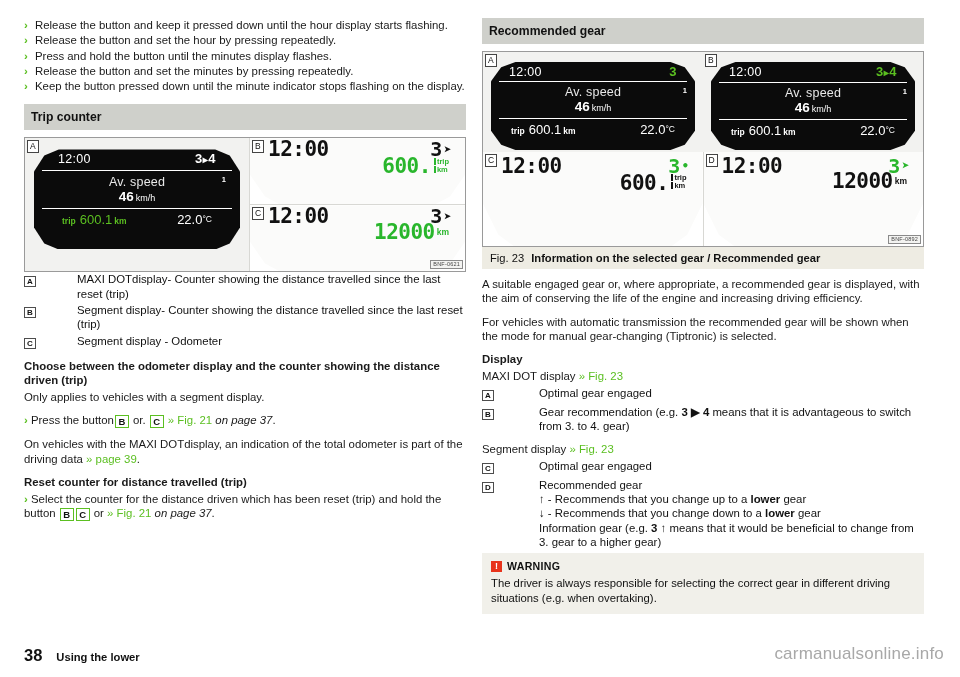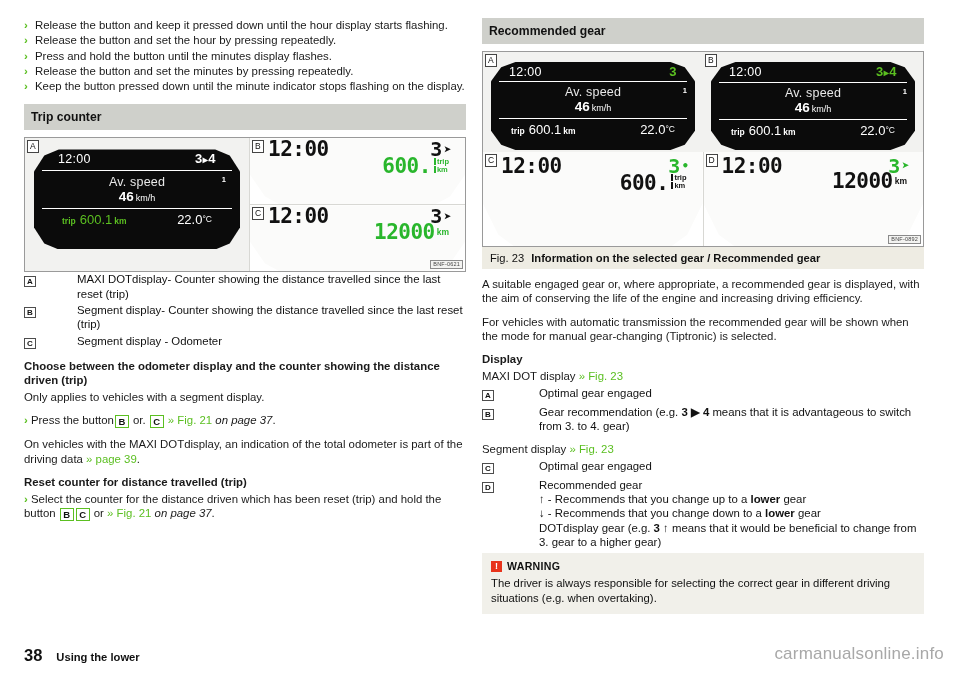--- a/index.html
+++ b/index.html
@@ -414,21 +414,21 @@
       <div class="defrow defrow-wide">
         <span class="k"><span class="ltr">C</span></span>
         <span class="v">Optimal gear engaged</span>
       </div>
       <div class="defrow defrow-wide">
         <span class="k"><span class="ltr">D</span></span>
         <span class="v">
           <span>Recommended gear</span><br>
           <span class="bold">↑</span><span> - Recommends that you change up to a </span><span class="bold">lower</span><span> gear</span><br>
           <span class="bold">↓</span><span> - Recommends that you change down to a </span><span class="bold">lower</span><span> gear</span><br>
-          <span>DOTdisplay gear (e.g. </span><span class="bold">3 ↑</span><span> means that it would be beneficial to change from 3. gear to a higher gear)</span>
+          <span>Information gear (e.g. </span><span class="bold">3 ↑</span><span> means that it would be beneficial to change from 3. gear to a higher gear)</span>
         </span>
       </div>
     </div>
 
     <div class="warnbox">
       <div class="warn-head">
         <span class="warn-icon">!</span>
         <span class="warn-title">WARNING</span>
       </div>
       <div class="warn-body">The driver is always responsible for selecting the correct gear in different driving situations (e.g. when overtaking).</div>

